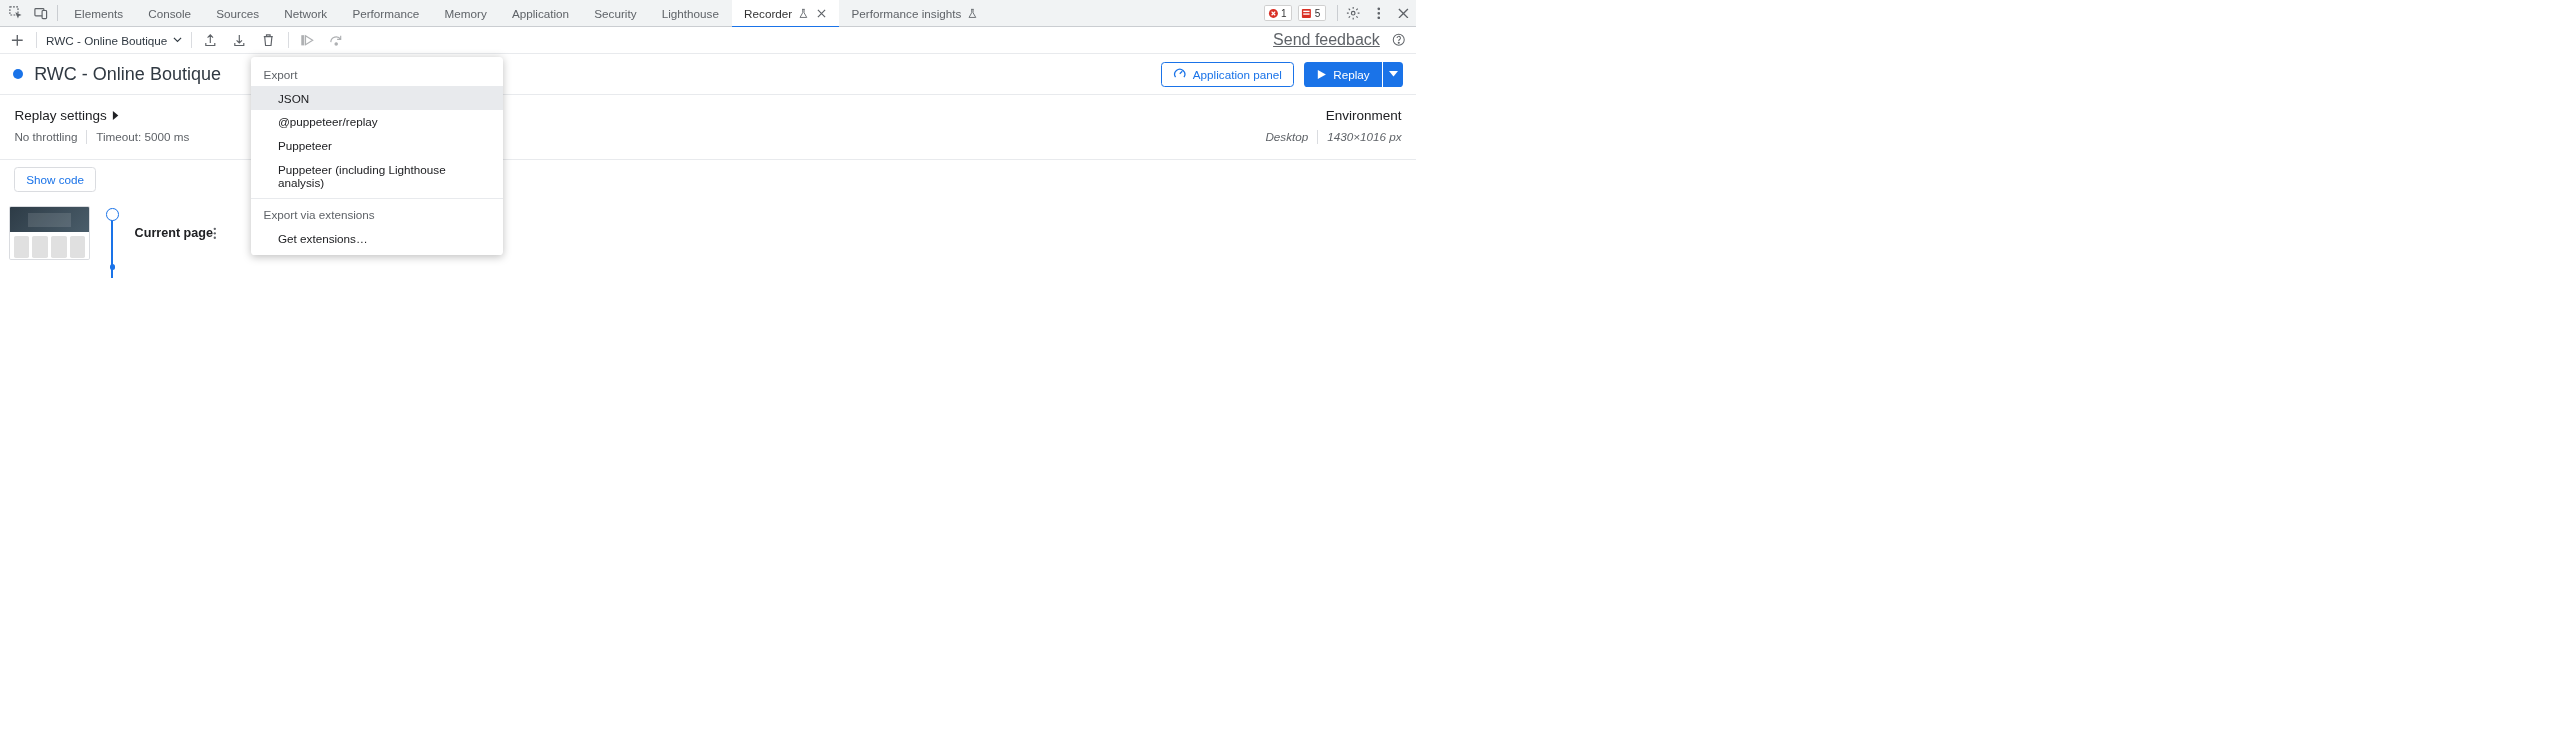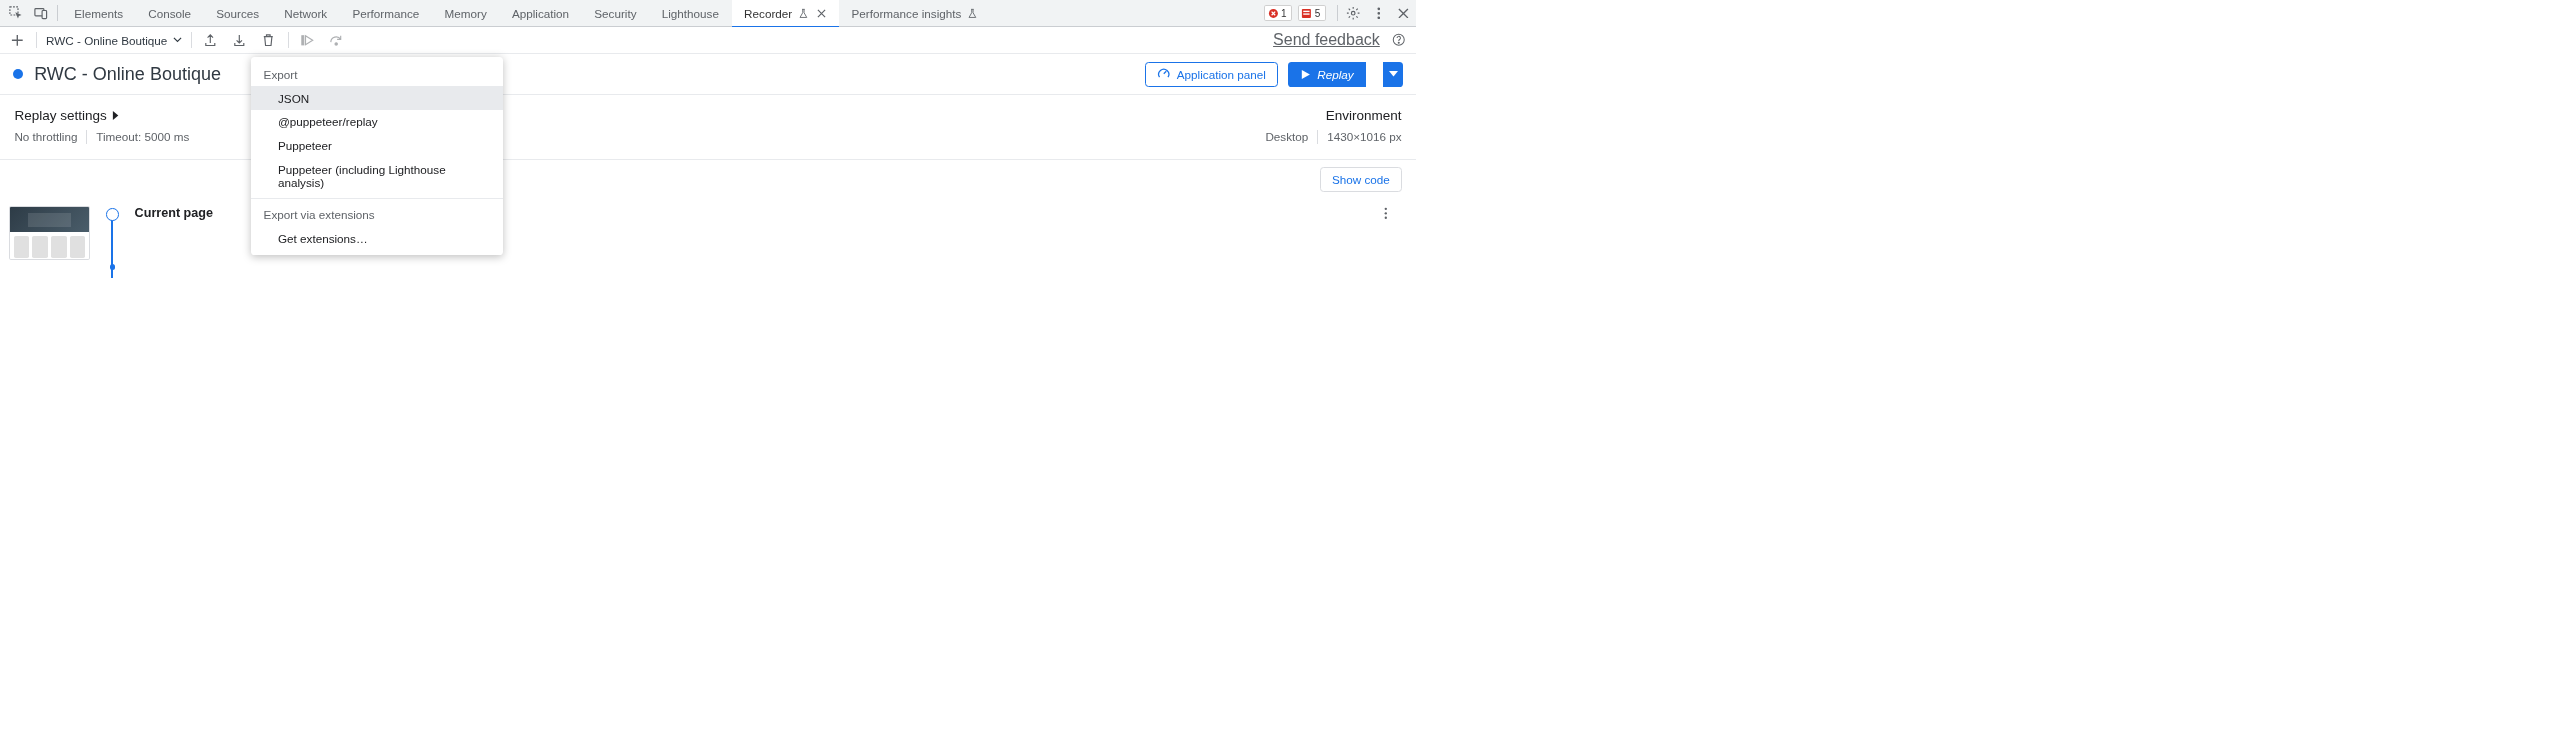--- a/index.html
+++ b/index.html
@@ -122,47 +122,47 @@
       color: #fff;
     }
     .btn-split-arrow {
       background: #1a73e8;
       width: 20px; height: 25px;
       border-radius: 3.6px;
       margin-left: 0.9px;
       display: flex; align-items: center; justify-content: center;
       color: #fff;
     }
-    .btn-group { display: flex; align-items: flex-end; gap: 17px; font-style: italic; }
+    .btn-group { display: flex; align-items: flex-end; gap: 1px; }
     .btn-group .btn-primary { border-top-right-radius: 0; border-bottom-right-radius: 0; }
     .btn-group .btn-split-arrow { border-top-left-radius: 0; border-bottom-left-radius: 0; }
 
     
     .settings-row {
       display: flex; justify-content: space-between;
       padding: 12.6px 14.4px 14.4px;
       border-bottom: 0.9px solid #e8eaed;
     }
     .settings-left, .settings-right { display: flex; flex-direction: column; gap: 7.2px; }
     .settings-header {
       display: flex; align-items: center; gap: 5.4px;
       font-size: 13.5px; color: #202124;
     }
     .settings-sub {
       display: flex; align-items: center; gap: 9px;
       color: #5f6368; font-size: 11.7px;
     }
     .settings-sub .vdiv { width: 0.9px; height: 14.4px; background: #dadce0; }
     .settings-right { align-items: flex-end; text-align: right; }
-    .env-sub { display: flex; gap: 9px; color: #5f6368; font-size: 11.7px; align-items: center; }
+    .env-sub { display: flex; gap: 9px; color: #5f6368; font-size: 11.7px; align-items: center; font-style: italic; }
     .env-sub .vdiv { width: 0.9px; height: 14.4px; background: #dadce0; }
 
     
     .show-code-row {
-      display: flex; justify-content: flex-end;
+      display: flex; justify-content: flex-start;
       padding: 7.2px 14.4px;
     }
     .btn-outline-gray {
       border: 0.9px solid #dadce0;
       color: #1a73e8;
       background: #fff;
     }
 
     
     .timeline {
@@ -212,21 +212,21 @@
       border: 1.8px solid #1a73e8;
       background: #fff;
     }
     .rail-node-solid {
       position: absolute; left: 3.6px;
       width: 5.4px; height: 5.4px;
       border-radius: 50%;
       background: #1a73e8;
     }
 
-    .steps { flex: 1; display: flex; flex-direction: column; gap: 30px; }
+    .steps { flex: 1; display: flex; flex-direction: row; gap: 30px; }
     .step-row {
       display: flex; align-items: center; justify-content: space-between;
     }
     .step-label { display: flex; align-items: center; gap: 5.4px; font-size: 12.6px; }
     .step-label.bold { font-weight: 600; color: #202124; }
     .step-label .caret { color: #5f6368; }
     .kebab { color: #5f6368; width: 18px; text-align: center; cursor: pointer; }
 
     
     .menu {

